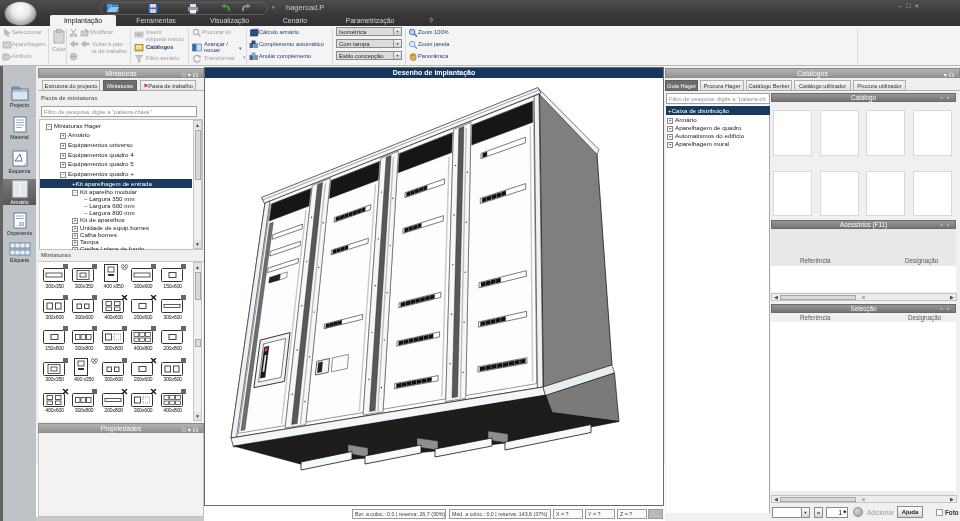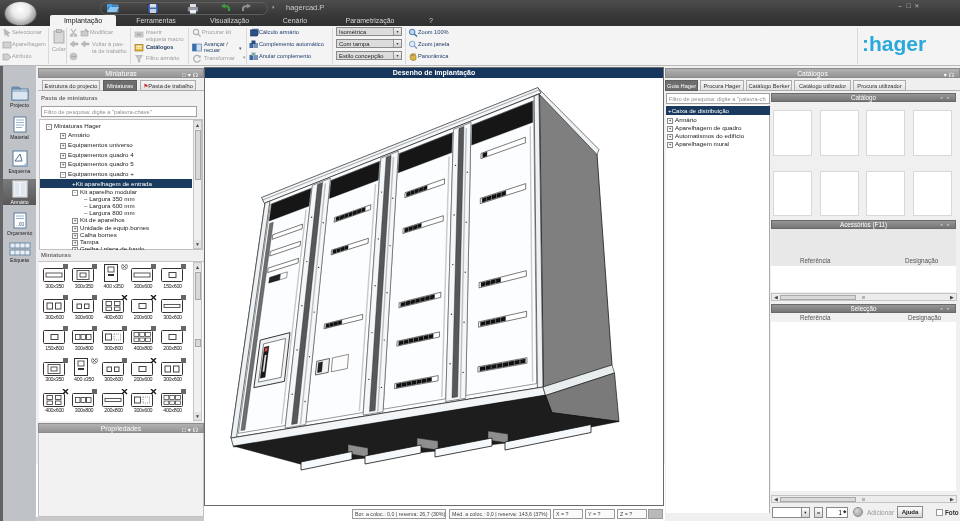--- a/index.html
+++ b/index.html
@@ -241,21 +241,20 @@
       </svg>
     </div>
     <div class="ritem blue" style="left:418px;top:40px">Zoom janela</div>
     <div class="rico abs" style="left:408px;top:52px">
       <svg width="10" height="9">
         <path d="M2 5 Q2 2 4 2 L4 4 L5 1 L6 4 L7 1.5 L8 4.5 L8 7 Q8 8.5 5 8.5 Q2 8.5 2 5Z" fill="#d9b14a" stroke="#8a6a14" stroke-width="0.5"></path>
       </svg>
     </div>
     <div class="ritem blue" style="left:418px;top:52px">Panorâmica</div>
     <div class="rsep abs" style="left:857px;top:28px"></div>
-    <div id="hagerlogo" class="abs" style="top:27px">:hager</div>
     <div id="iconbar" class="abs"></div>
     <div class="ibitem" style="top:83px;height:26px;padding-top:1px"><svg width="20" height="18">
         <rect x="2" y="5" width="16" height="11" fill="#eef3f8" stroke="#5b7b9d" stroke-width="1"></rect>
         <path d="M2 5 L2 3 L9 3 L11 5 Z" fill="#7a9cc0" stroke="#5b7b9d" stroke-width="0.8"></path>
         <rect x="2" y="7" width="16" height="9" fill="#dbe6f1" stroke="#5b7b9d" stroke-width="0.8"></rect>
       </svg>Projecto</div>
     <div class="ibitem" style="top:114px;height:26px;padding-top:1px"><svg width="20" height="19">
         <rect x="4" y="2" width="12" height="15" fill="#fff" stroke="#5b7b9d" stroke-width="1"></rect>
         <path d="M6 5h8M6 7.5h8M6 10h8M6 12.5h6" stroke="#8aa7c4" stroke-width="0.9"></path>
       </svg>Material</div>

